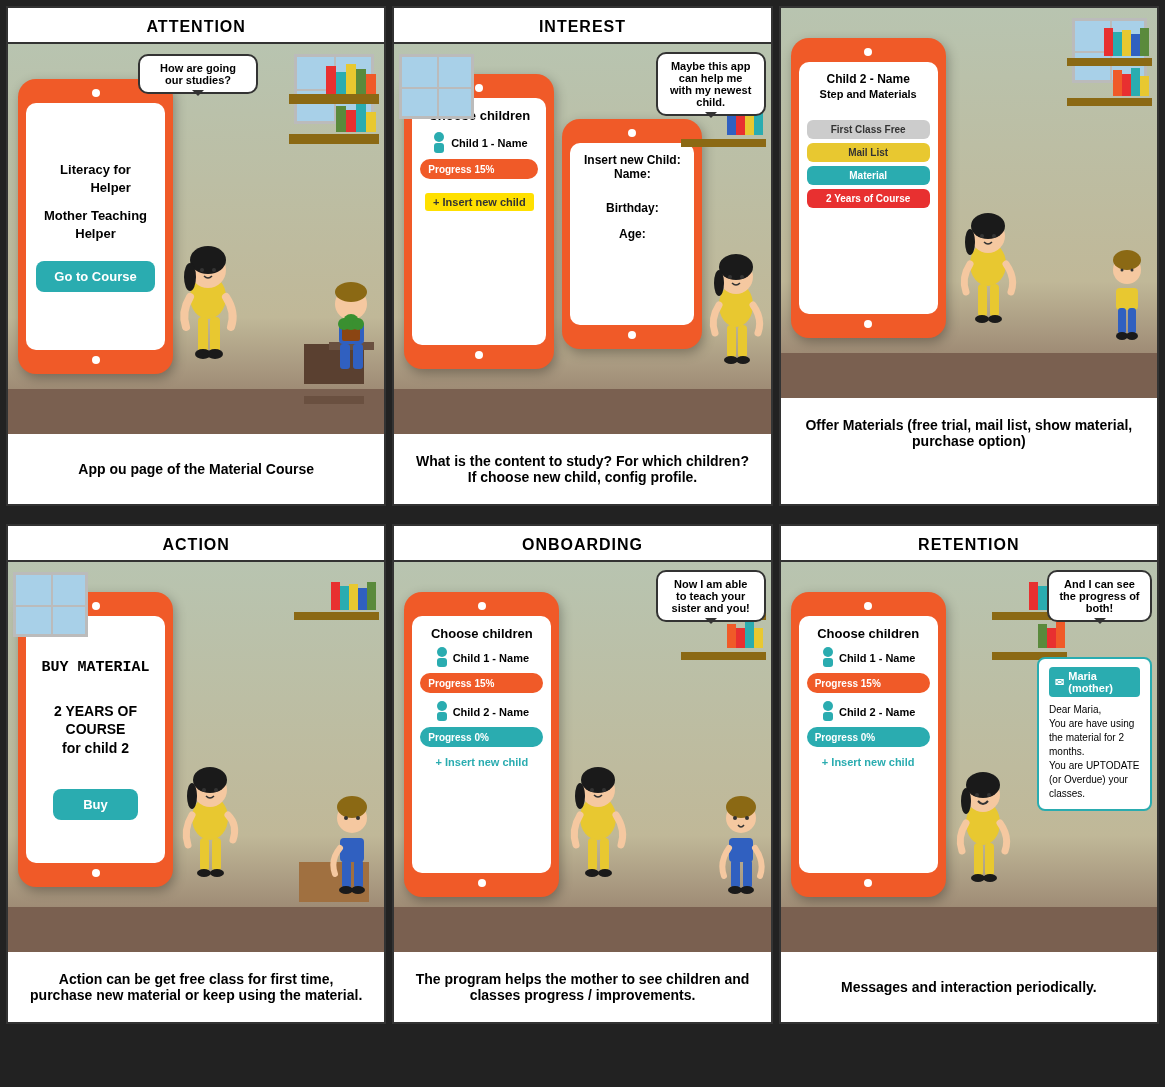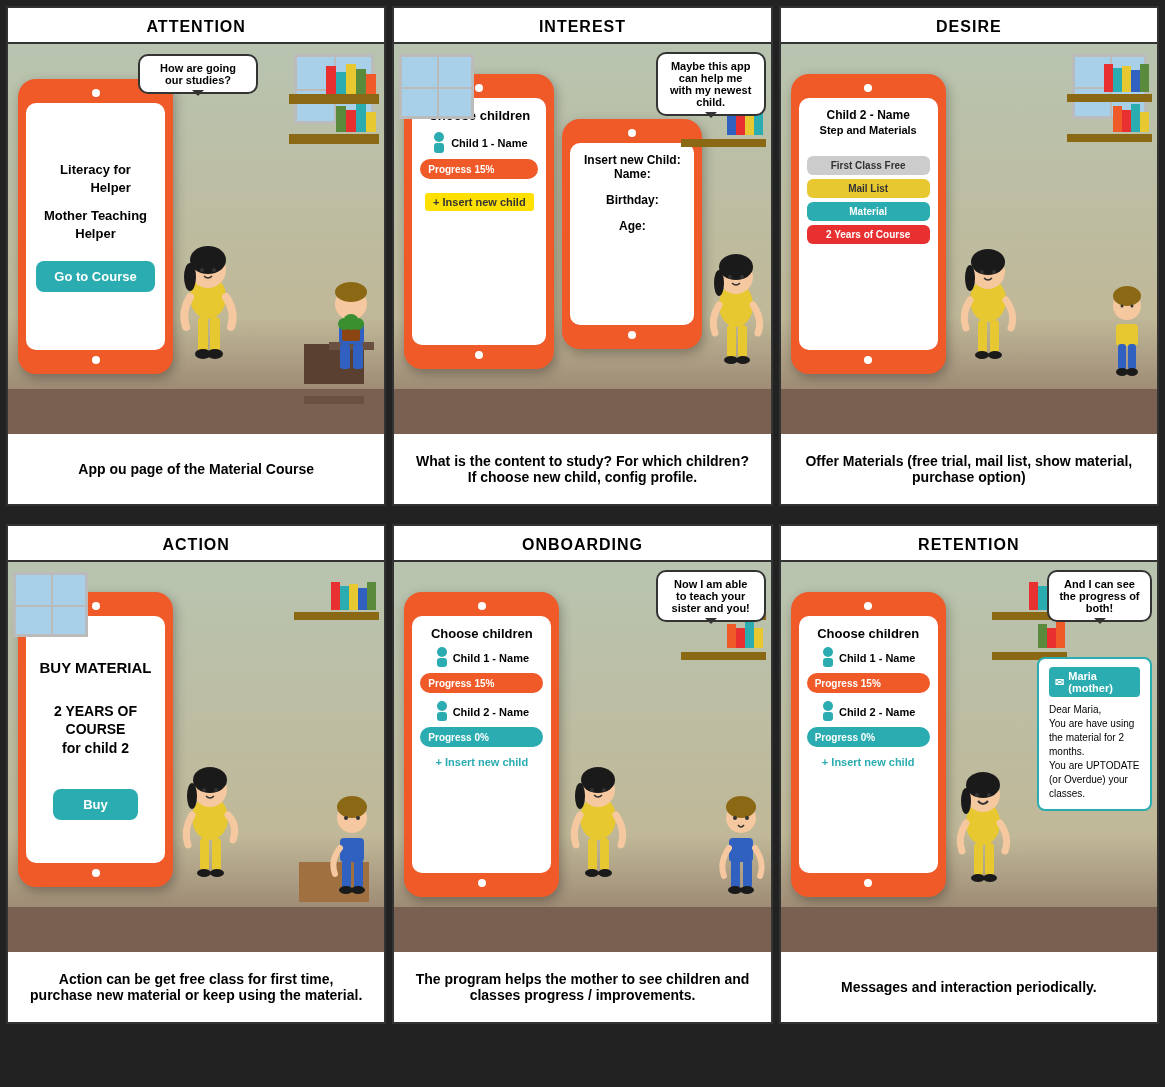--- a/index.html
+++ b/index.html
@@ -339,21 +339,21 @@
 
           <div style="margin-top:8px;">
             <span style="background:#ffe000;color:#333;font-weight:900;font-size:11px;padding:3px 8px;border-radius:3px;">+ Insert new child</span>
           </div>
         </div>
       </div>
 
       <div class="tablet" style="left:168px;top:75px;width:140px;height:230px;">
         <div class="tablet-screen">
           <div style="font-weight:900;font-size:12px;">Insert new Child:</div>
-          <div style="font-weight:700;font-size:12px;margin-bottom:12px;">Name:</div>
+          <div style="font-weight:700;font-size:12px;margin-bottom:20px;">Name:</div>
           <div style="font-weight:700;font-size:12px;margin-bottom:12px;">Birthday:</div>
           <div style="font-weight:700;font-size:12px;">Age:</div>
         </div>
       </div>
 
       <svg style="position:absolute;bottom:42px;right:5px;z-index:6;width:60px;height:145px;" viewBox="0 0 60 145">
         <ellipse cx="30" cy="58" rx="17" ry="22" fill="#e8c830"></ellipse>
         <circle cx="30" cy="30" r="17" fill="#f5c8a0"></circle>
         <ellipse cx="30" cy="20" rx="17" ry="13" fill="#1a1a1a"></ellipse>
         <ellipse cx="13" cy="36" rx="5" ry="13" fill="#1a1a1a"></ellipse>
@@ -367,21 +367,20 @@
         <path d="M13 58 Q4 72 9 86" stroke="#f5c8a0" stroke-width="7" fill="none" stroke-linecap="round"></path>
         <path d="M47 58 Q57 72 52 86" stroke="#f5c8a0" stroke-width="7" fill="none" stroke-linecap="round"></path>
       </svg>
     </div>
     <div class="cell-desc">
       <span>What is the content to study? For which children? If choose new child, config profile.</span>
     </div>
   </div>
 
   <div class="cell">
-    <div class="cell-header">DESIRE</div>
     <div class="scene-wrapper">
 
       <div style="position:absolute;inset:0;background:linear-gradient(to bottom,#b8c4b0 0%,#c0b898 70%,#8a7060 100%);z-index:0;"></div>
       <div style="position:absolute;bottom:0;left:0;right:0;height:45px;background:#7a6050;z-index:1;"></div>
 
       <div style="position:absolute;top:10px;right:10px;width:75px;height:65px;background:#a8d0e8;border:3px solid #bbb;z-index:1;">
         <div style="position:absolute;top:0;left:50%;width:2px;height:100%;background:#bbb;"></div>
         <div style="position:absolute;top:50%;left:0;width:100%;height:2px;background:#bbb;"></div>
       </div>
 
@@ -466,21 +465,21 @@
         <div style="width:9px;height:26px;background:#e8c830;display:inline-block;"></div>
         <div style="width:9px;height:22px;background:#3060c0;display:inline-block;"></div>
         <div style="width:9px;height:28px;background:#5a8a3c;display:inline-block;"></div>
       </div>
 
       <div style="position:absolute;bottom:50px;right:15px;width:70px;height:40px;background:#a07040;z-index:2;"></div>
 
       <div class="tablet" style="left:10px;top:30px;width:155px;height:295px;">
         <div class="tablet-screen">
           <div style="flex:1;display:flex;flex-direction:column;align-items:center;justify-content:center;text-align:center;">
-            <div style="font-weight:900;font-size:15px;margin-bottom:26px;">BUY MATERIAL</div>
+            <div style="font-weight:900;font-size:15px;margin-bottom:26px;font-family:Liberation Mono, monospace;">BUY MATERIAL</div>
             <div style="font-weight:900;font-size:14px;line-height:1.3;">
               <span>2 YEARS OF COURSE</span><br>
               <span>for child 2</span>
             </div>
             <button class="btn-blue" style="margin-top:32px;padding:8px 30px;">Buy</button>
           </div>
         </div>
       </div>
 
       <svg style="position:absolute;bottom:42px;left:170px;z-index:6;width:65px;height:150px;" viewBox="0 0 65 150">

